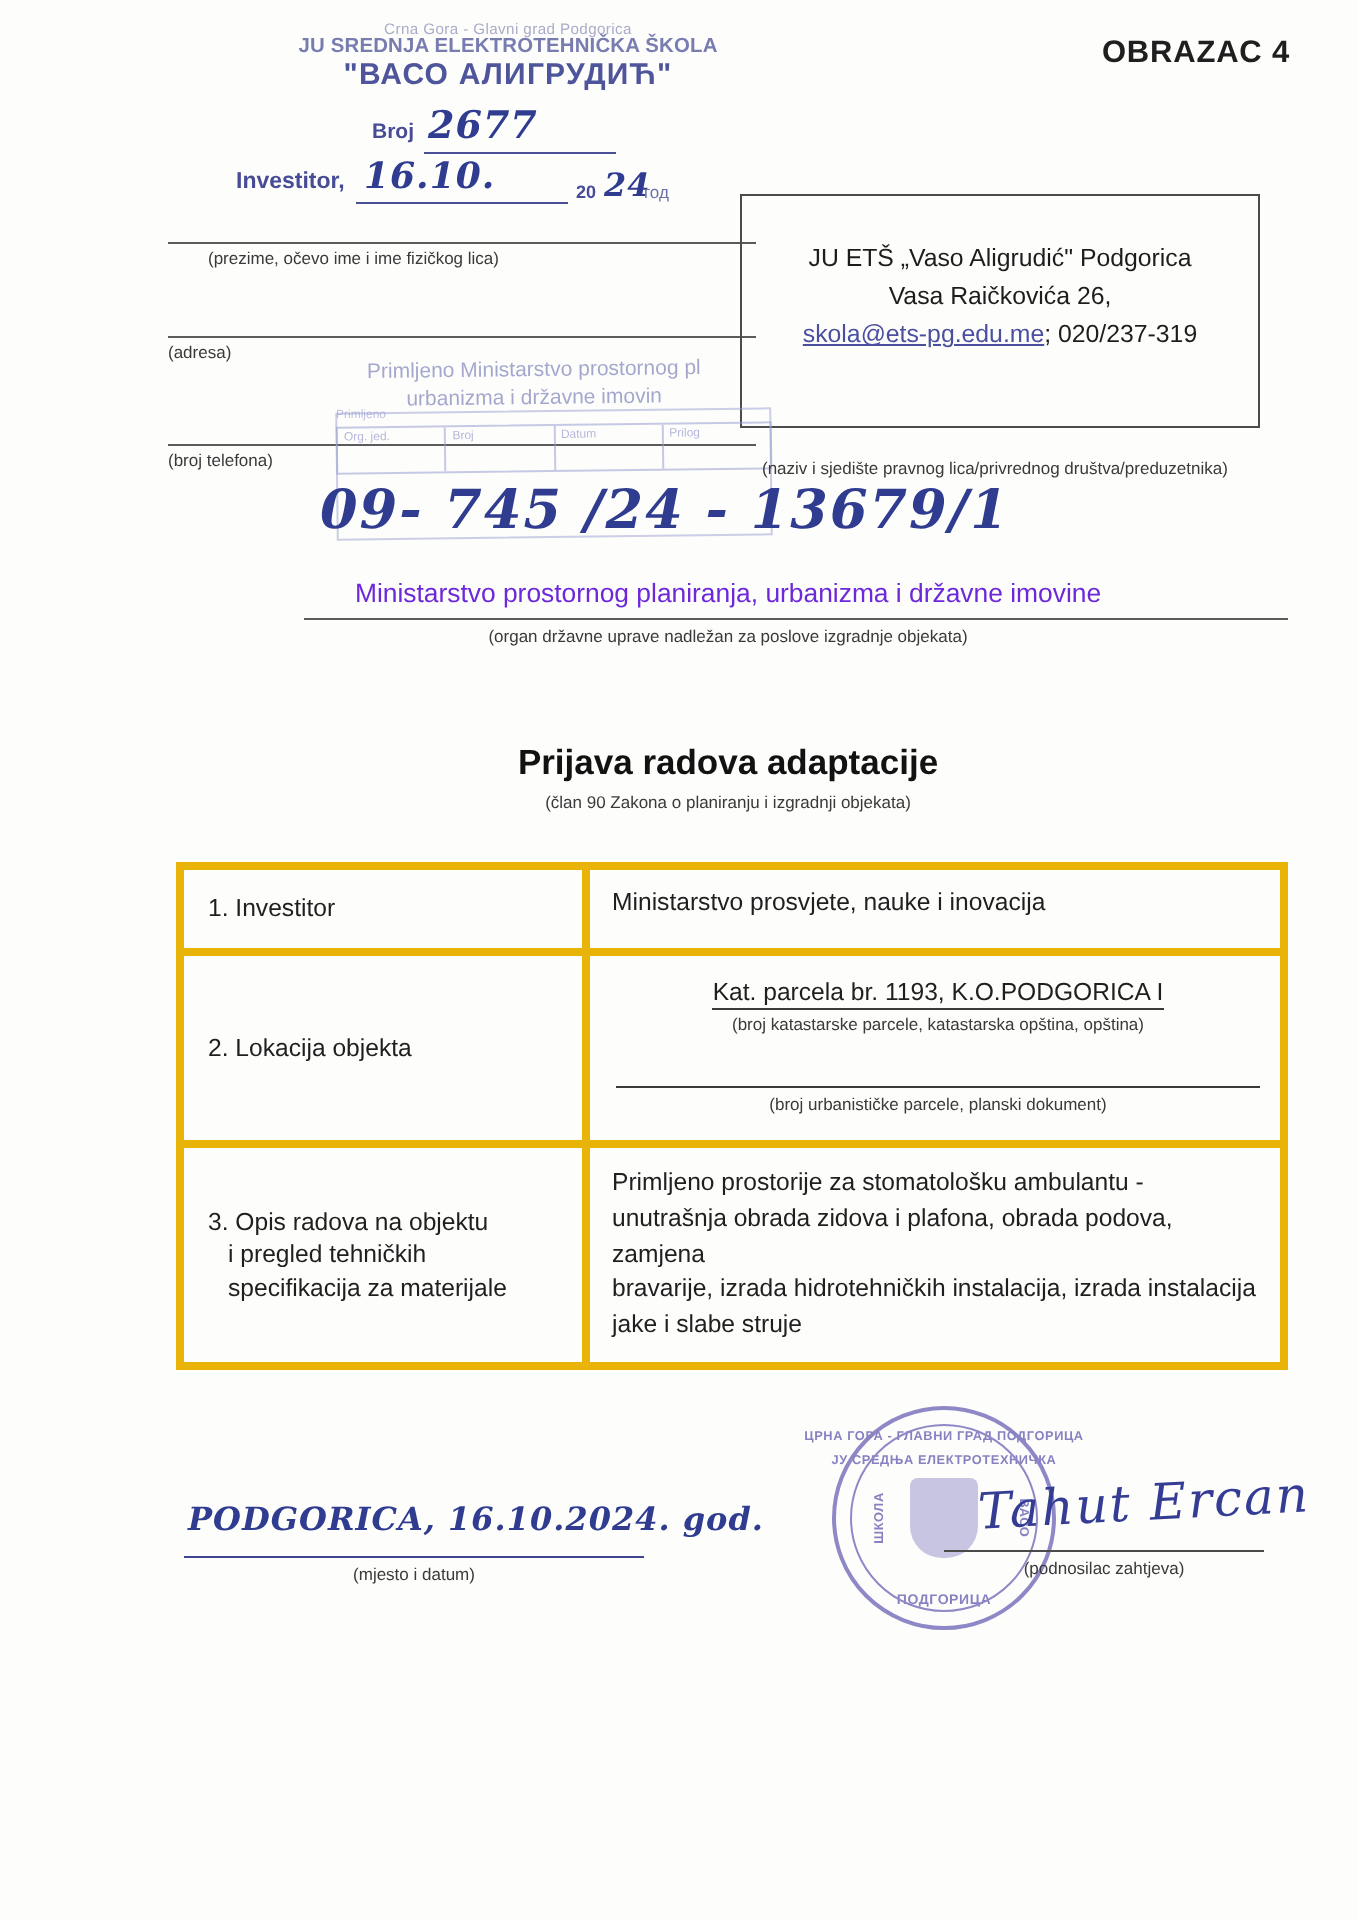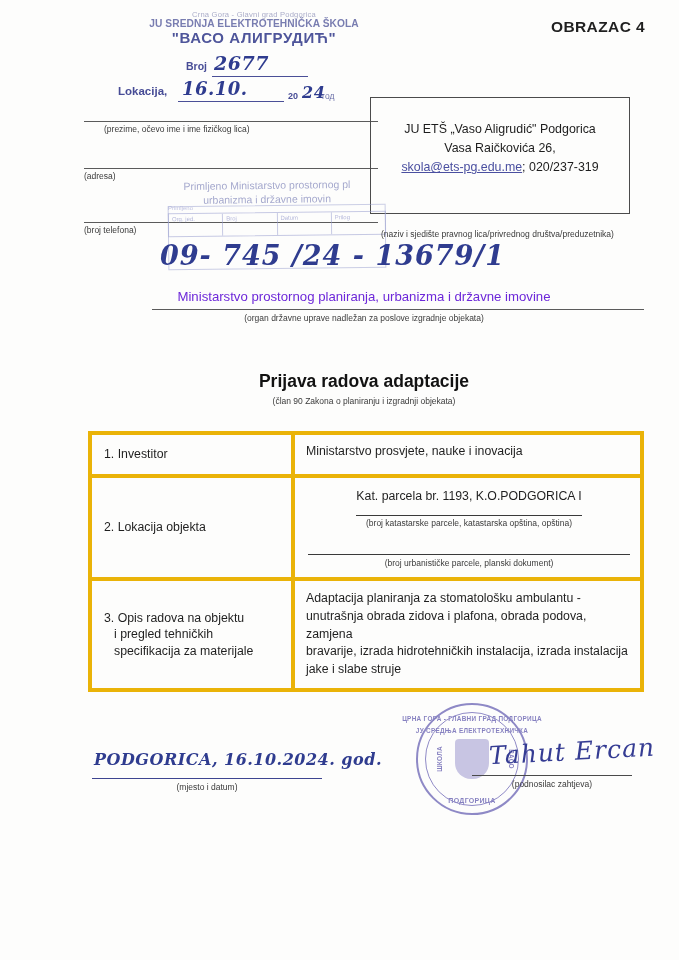--- a/index.html
+++ b/index.html
@@ -245,21 +245,21 @@
   .cell-body { padding: 9px 8px 9px 11px !important; }
 
   .row1 { height: 43px; }
   .row2 { height: 96px; }
   .row3 { height: 86px; border-radius: 28px; }
 
   .cell-label.mid { vertical-align: middle !important; }
   .kat-underline {
     display: inline-block;
     border-bottom: 1.2px solid #3a3a3a;
-    padding-bottom: 12px;
+    padding-bottom: 1px;
   }
   .centered-note {
     text-align: center;
     margin-top: 2px;
   }
   .urb-rule {
     border-bottom: 1.2px solid #3a3a3a;
     margin: 26px 2px 3px 2px;
   }
   .desc { line-height: 1.45; }
@@ -345,21 +345,21 @@
     <div id="lh-line2">JU SREDNJA ELEKTROTEHNIČKA ŠKOLA</div>
     <div id="lh-line3">"ВАСО АЛИГРУДИЋ"</div>
   </div>
 
   <div class="abs" id="obrazac">OBRAZAC 4</div>
 
   <div class="abs" id="broj-label">Broj</div>
   <div class="abs hand" id="broj-value">2677</div>
   <div class="abs" id="broj-underline"></div>
 
-  <div class="abs" id="pg-label">Lokacija,</div>
+  <div class="abs" id="pg-label">Investitor,</div>
   <div class="abs hand" id="pg-date">16.10.</div>
   <div class="abs" id="pg-underline"></div>
   <div class="abs" id="pg-20">20</div>
   <div class="abs hand" id="pg-year">24</div>
   <div class="abs" id="pg-god">год</div>
 
   <div class="abs rule" id="line-prezime"></div>
   <div class="abs small-note" id="lbl-prezime">(prezime, očevo ime i ime fizičkog lica)</div>
 
   <div class="abs rule" id="line-adresa"></div>
@@ -428,21 +428,21 @@
     <tr class="row3">
       <td class="cell-label mid">
         <div class="lbl-wrap">
           <div>3. Opis radova na objektu</div>
           <div style="padding-left:10px">i pregled tehničkih</div>
           <div style="padding-left:10px">specifikacija za materijale</div>
         </div>
       </td>
       <td class="cell-body">
         <div class="desc">
-          <div>Adaptacija planiranja za stomatološku ambulantu -</div>
+          <div>Primljeno prostorije za stomatološku ambulantu -</div>
           <div>unutrašnja obrada zidova i plafona, obrada podova, zamjena</div>
           <div>bravarije, izrada hidrotehničkih instalacija, izrada instalacija</div>
           <div>jake i slabe struje</div>
         </div>
       </td>
     </tr>
   </tbody>
     </table>
 
   <div class="abs hand" id="place-hand">PODGORICA, 16.10.2024. god.</div>

